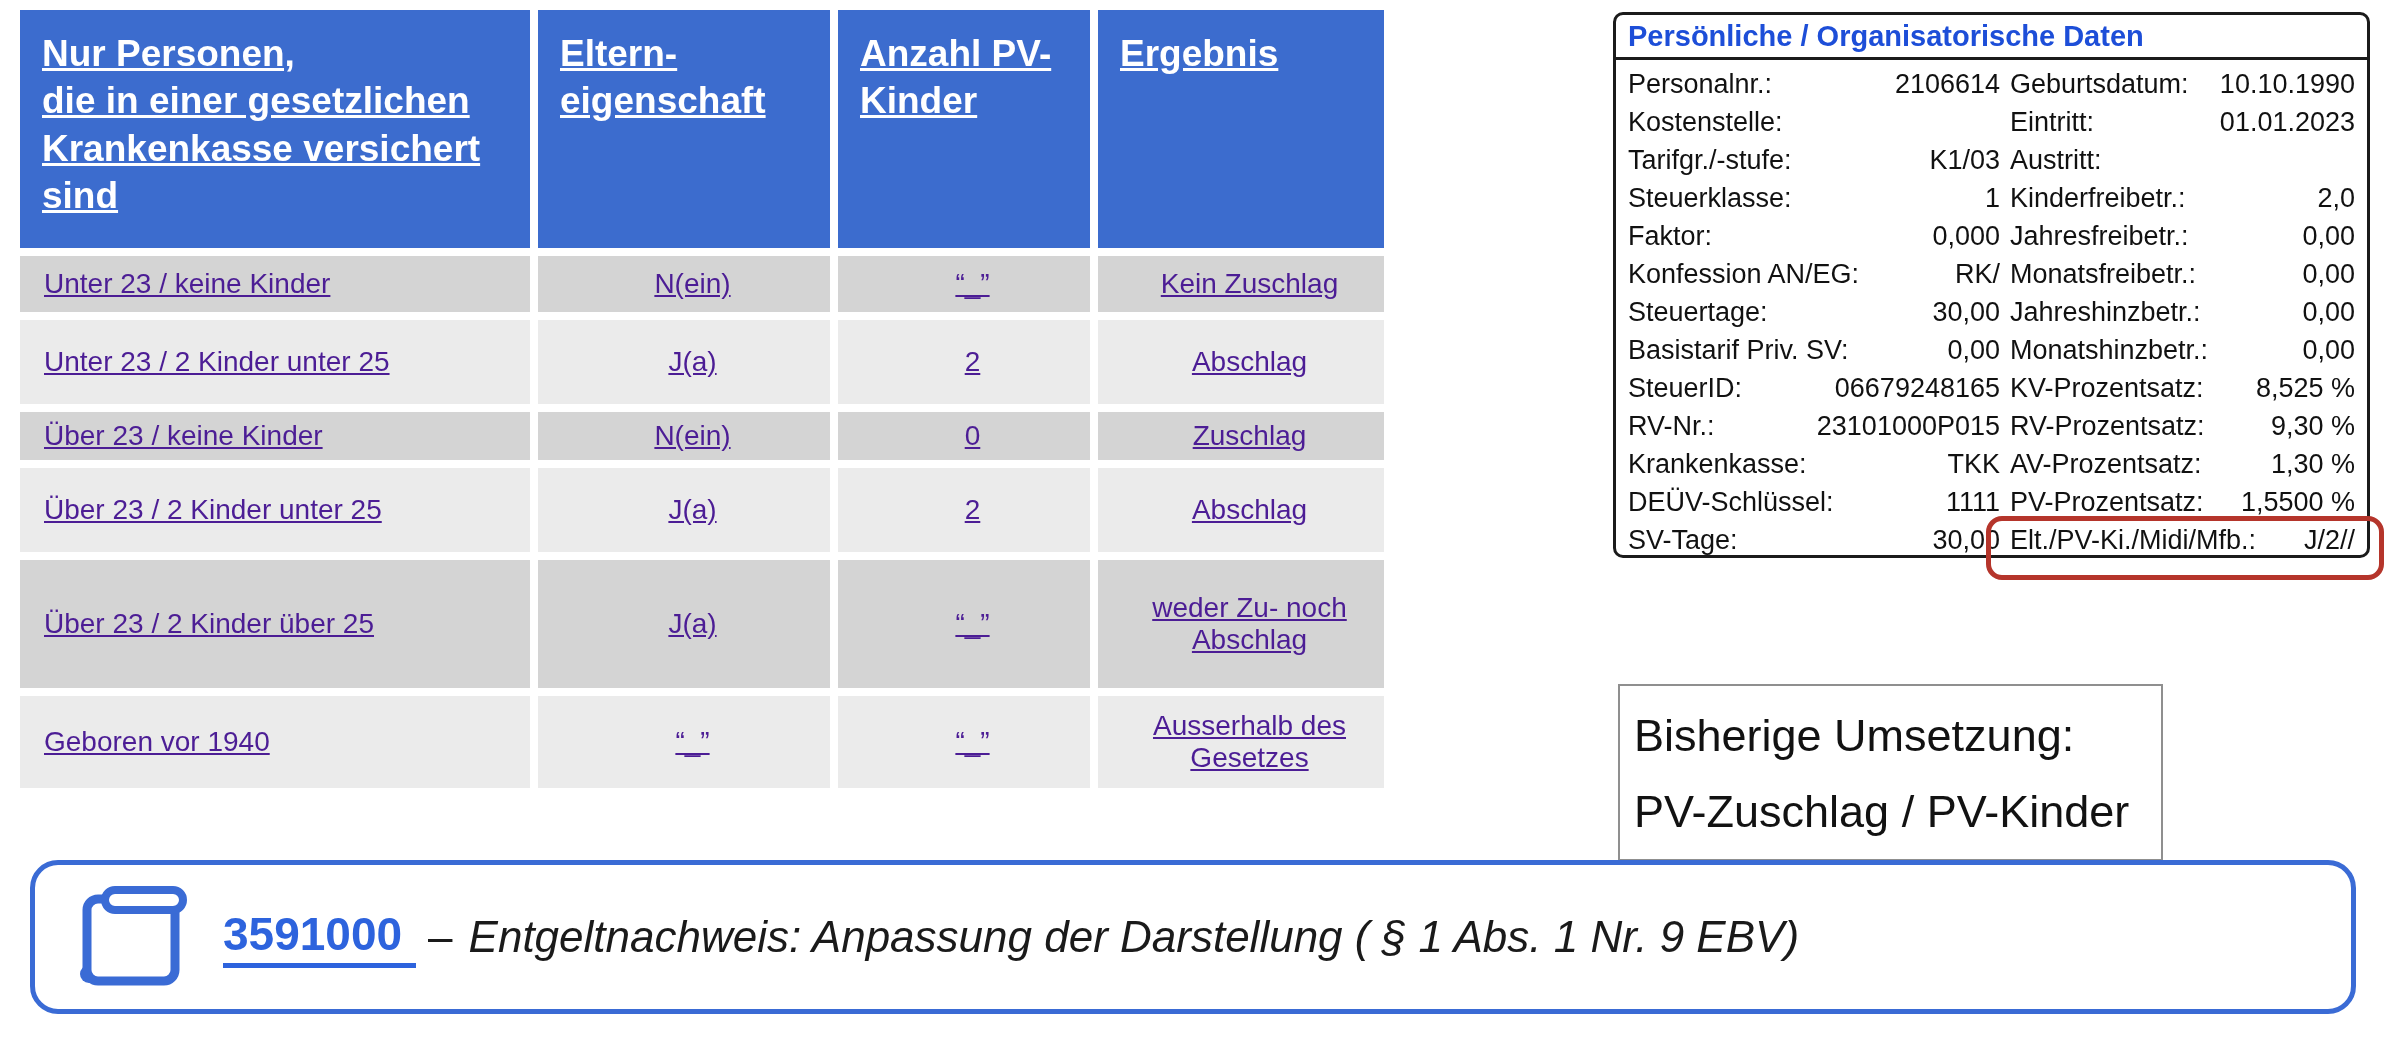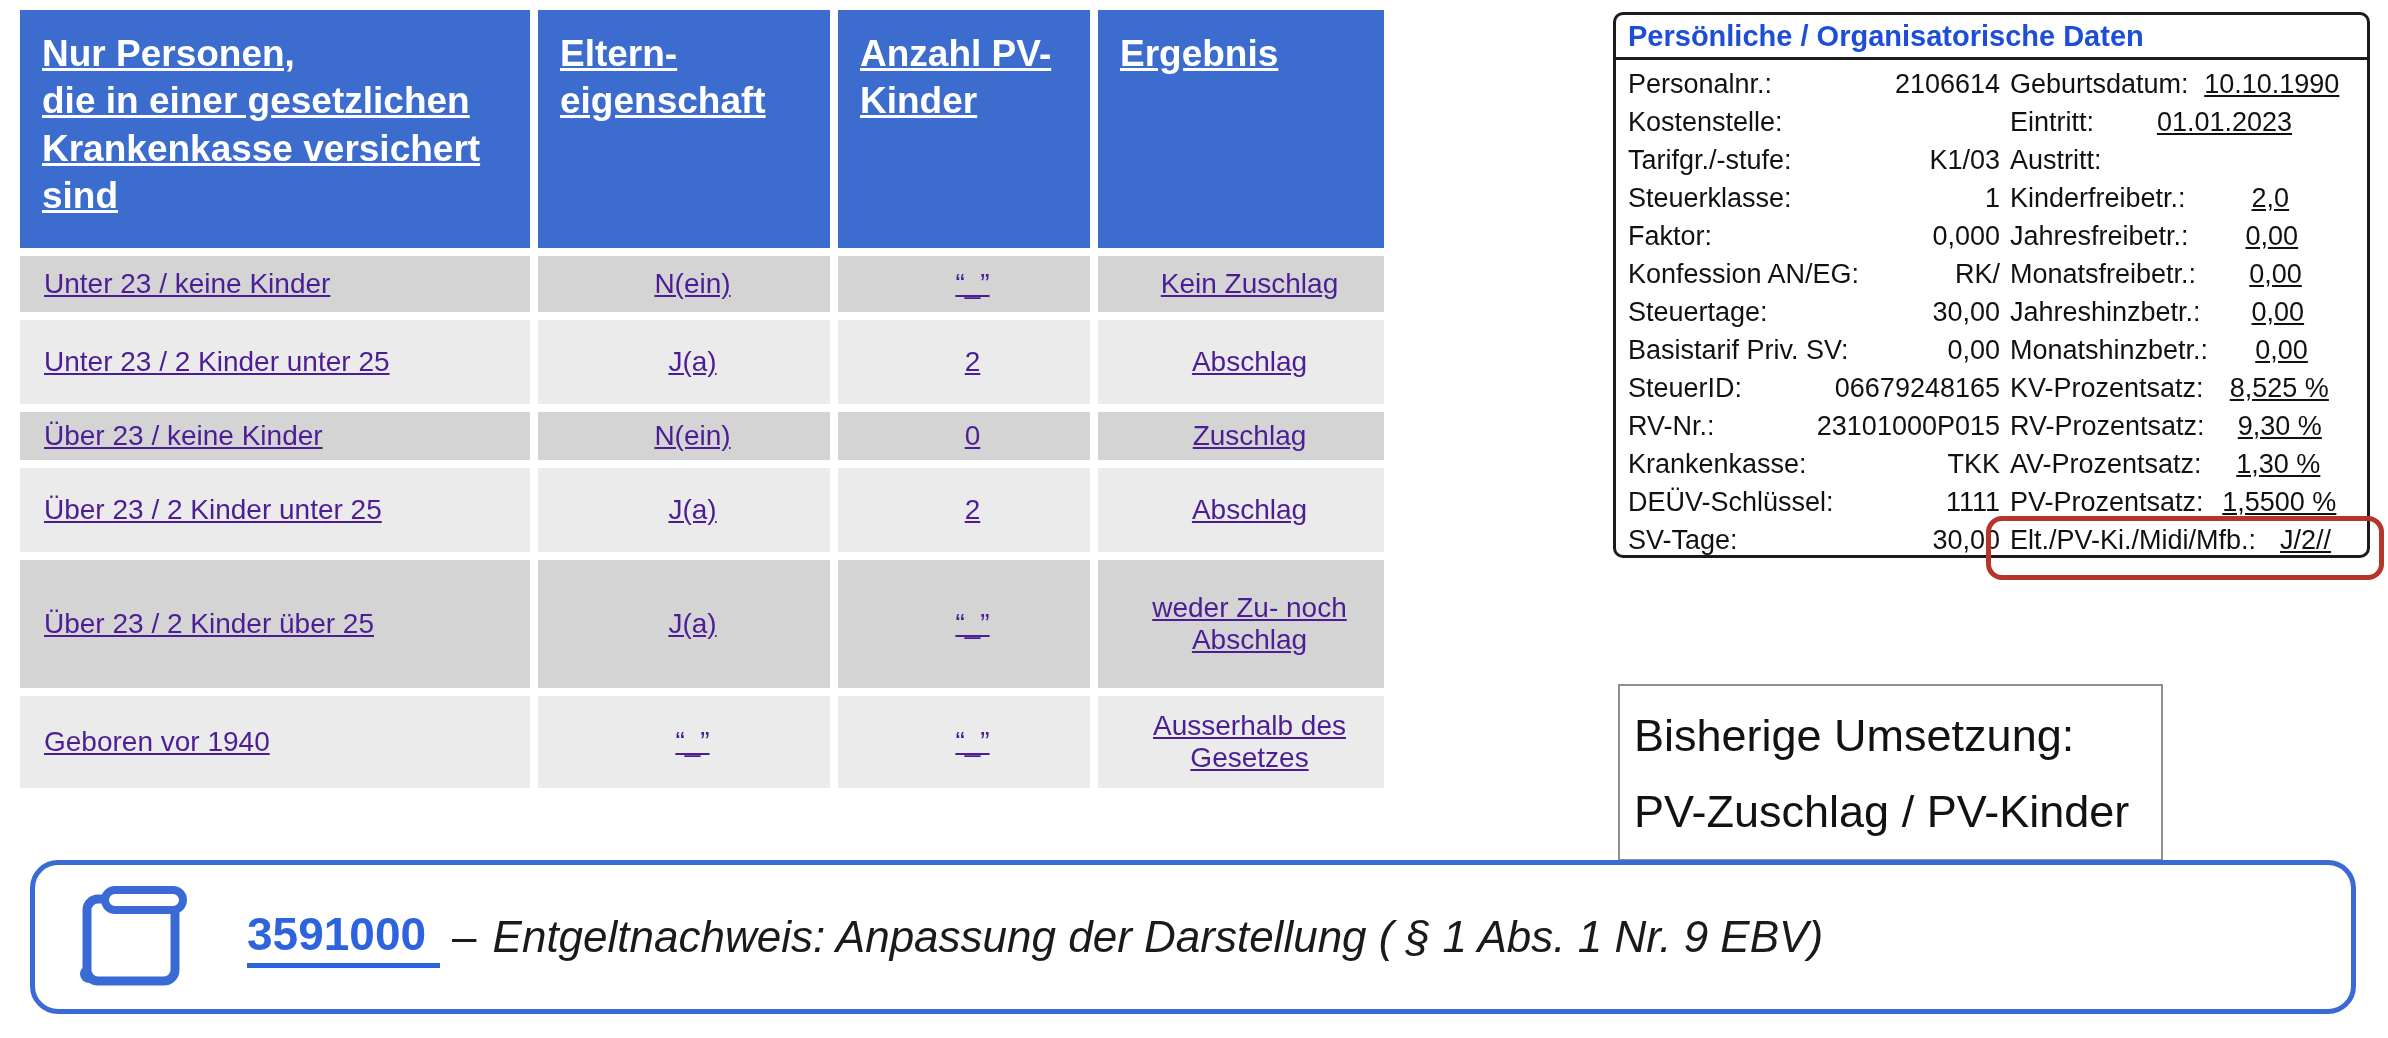--- a/index.html
+++ b/index.html
@@ -29,35 +29,35 @@
          background:#ffffff;border:3px solid #1b1b1b;border-radius:10px;}
   .panel-title{font-weight:bold;font-size:29px;color:#1d4ed8;padding:5px 10px 4px 12px;
                border-bottom:3px solid #1b1b1b;}
   .panel-rows{padding:5px 12px 0 12px;}
   .p-row{display:flex;height:38px;align-items:center;font-size:27px;color:#111;}
   .pc1{display:flex;width:372px;flex:0 0 372px;}
   .pl1{white-space:nowrap;}
   .pv1{flex:1;text-align:right;white-space:nowrap;}
   .pc2{display:flex;flex:1;padding-left:10px;}
   .pl2{white-space:nowrap;}
-  .pv2{flex:1;text-align:center;white-space:nowrap;text-decoration:underline;}
+  .pv2{flex:1;text-align:right;white-space:nowrap;}
   .red-box{position:absolute;left:1986px;top:516px;width:398px;height:64px;box-sizing:border-box;
            border:5px solid #B5352B;border-radius:16px;pointer-events:none;}
 
   
   .note-box{position:absolute;left:1618px;top:684px;width:545px;height:177px;box-sizing:border-box;
             border:2px solid #8f8f8f;background:#fff;padding:12px 0 0 14px;}
   .note-line{font-size:45px;line-height:76px;color:#121212;white-space:nowrap;}
 
   
   .banner{position:absolute;left:30px;top:860px;width:2326px;height:154px;box-sizing:border-box;
           border:5px solid #3A6BD5;border-radius:28px;background:#fff;
           display:flex;align-items:center;}
   .banner-icon{margin:0 0 0 42px;flex:0 0 auto;display:block;}
-  .banner-link{margin-left:58px;font-size:46px;font-weight:bold;color:#2D63DD;
+  .banner-link{margin-left:34px;font-size:46px;font-weight:bold;color:#2D63DD;
                text-decoration:none;border-bottom:5px solid #2D63DD;padding:0 14px 2px 0;
                cursor:pointer;white-space:nowrap;}
   .banner-sep{font-size:44px;color:#1a1a1a;margin:0 16px 0 12px;}
   .banner-text{font-size:44px;font-style:italic;color:#1a1a1a;white-space:nowrap;}
 </style>
 </head>
 <body>
 
 <div class="slide">
 

